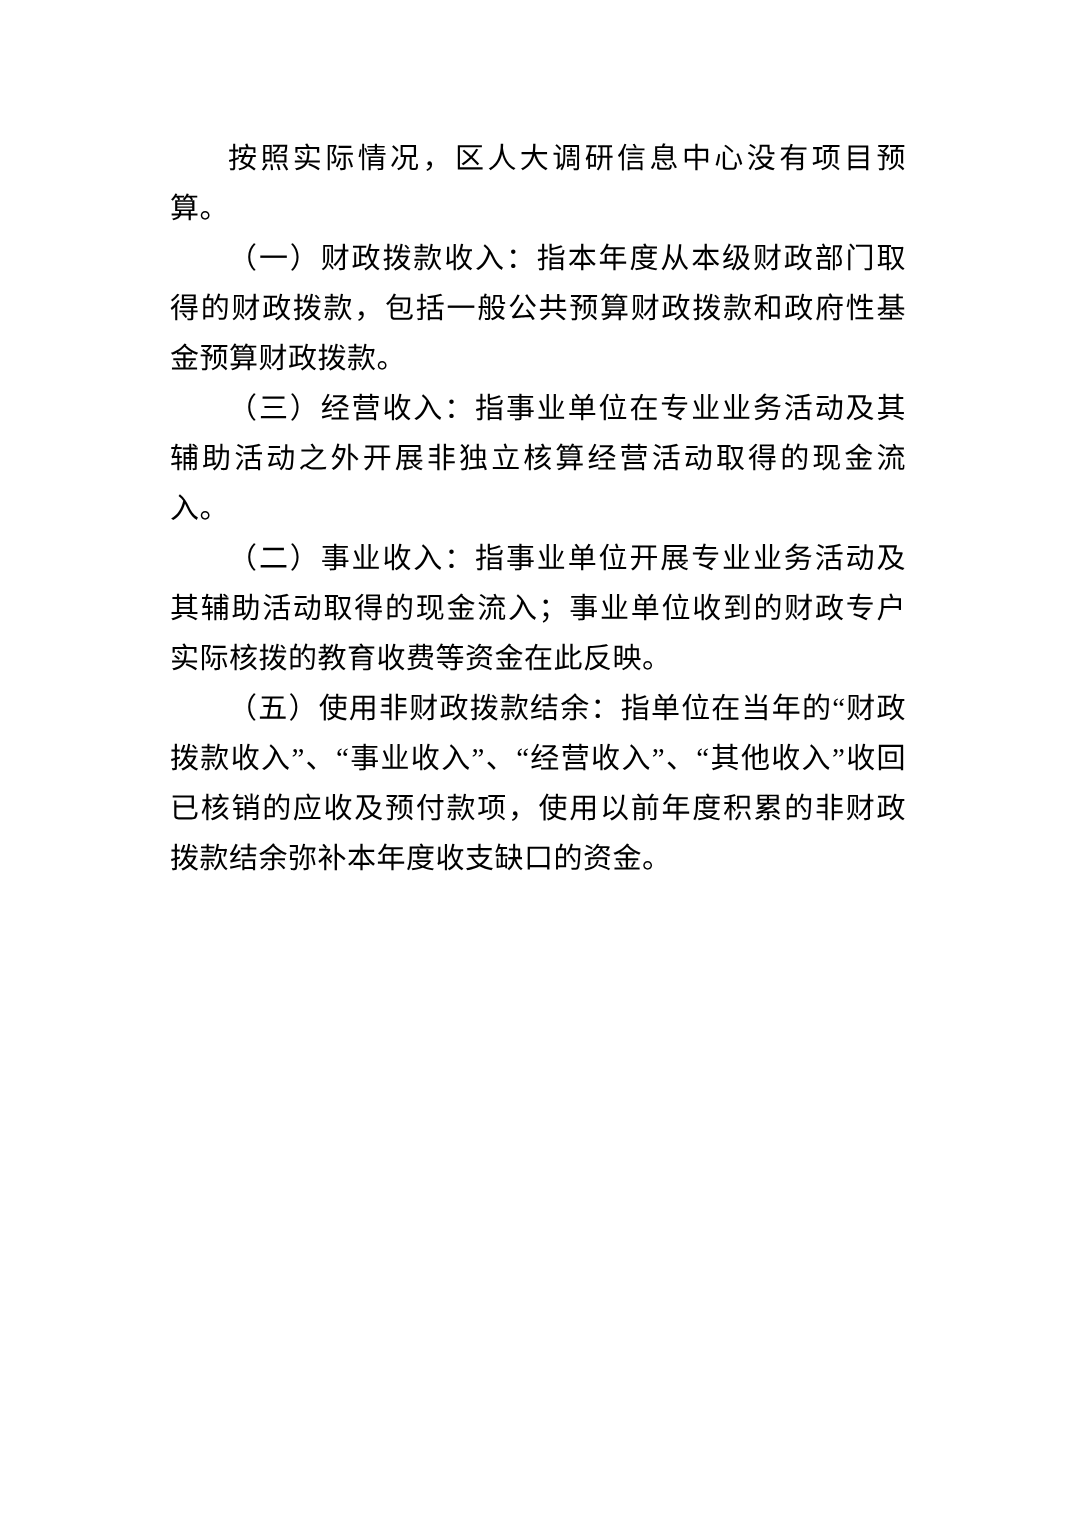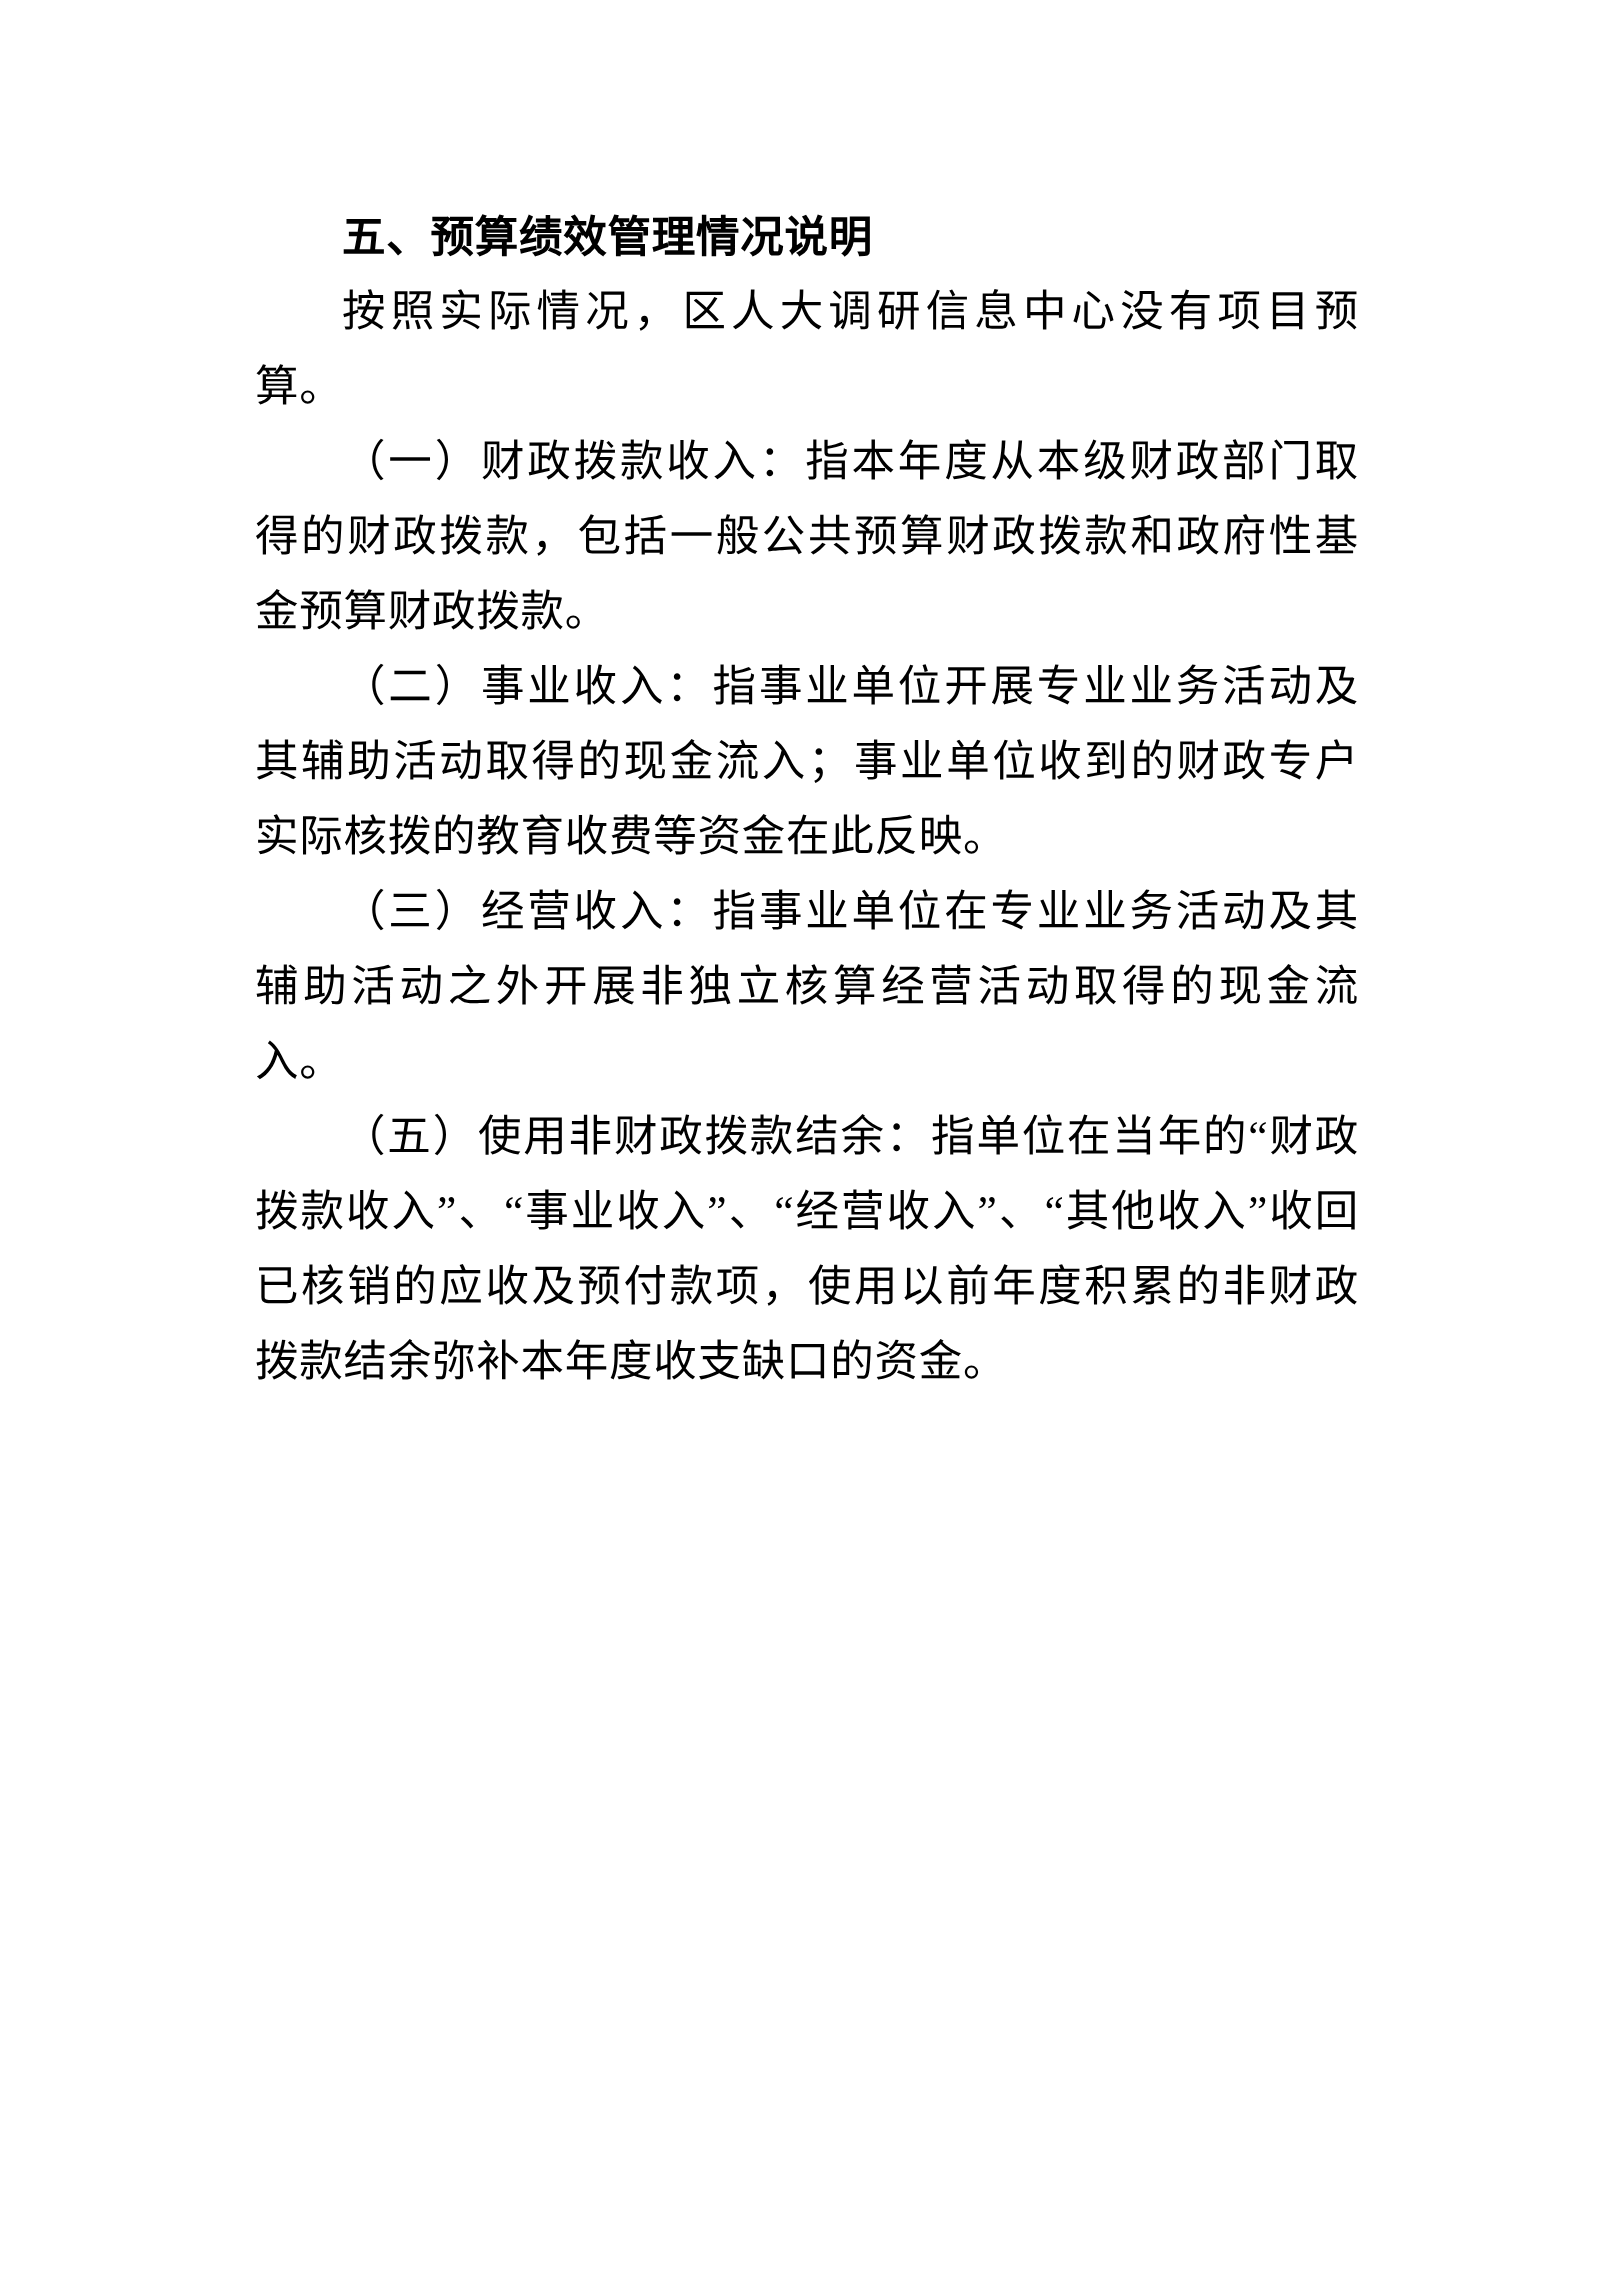--- a/index.html
+++ b/index.html
@@ -40,20 +40,19 @@
   .heading-para {
     font-family: "DejaVu Sans", "Liberation Sans", sans-serif;
     font-weight: bold;
   }
 </style>
 </head>
 <body>
 
 <div class="page">
   <div class="content">
-    <p class="heading-para">五、预算绩效管理情况说明</p>
     <p class="body-para">按照实际情况，区人大调研信息中心没有项目预算。</p>
     <p class="body-para">（一）财政拨款收入：指本年度从本级财政部门取得的财政拨款，包括一般公共预算财政拨款和政府性基金预算财政拨款。</p>
+    <p class="body-para">（三）经营收入：指事业单位在专业业务活动及其辅助活动之外开展非独立核算经营活动取得的现金流入。</p>
     <p class="body-para">（二）事业收入：指事业单位开展专业业务活动及其辅助活动取得的现金流入；事业单位收到的财政专户实际核拨的教育收费等资金在此反映。</p>
-    <p class="body-para">（三）经营收入：指事业单位在专业业务活动及其辅助活动之外开展非独立核算经营活动取得的现金流入。</p>
     <p class="body-para">（五）使用非财政拨款结余：指单位在当年的“财政拨款收入”、“事业收入”、“经营收入”、“其他收入”收回已核销的应收及预付款项，使用以前年度积累的非财政拨款结余弥补本年度收支缺口的资金。</p>
   </div>
 </div>
 
 </body></html>

